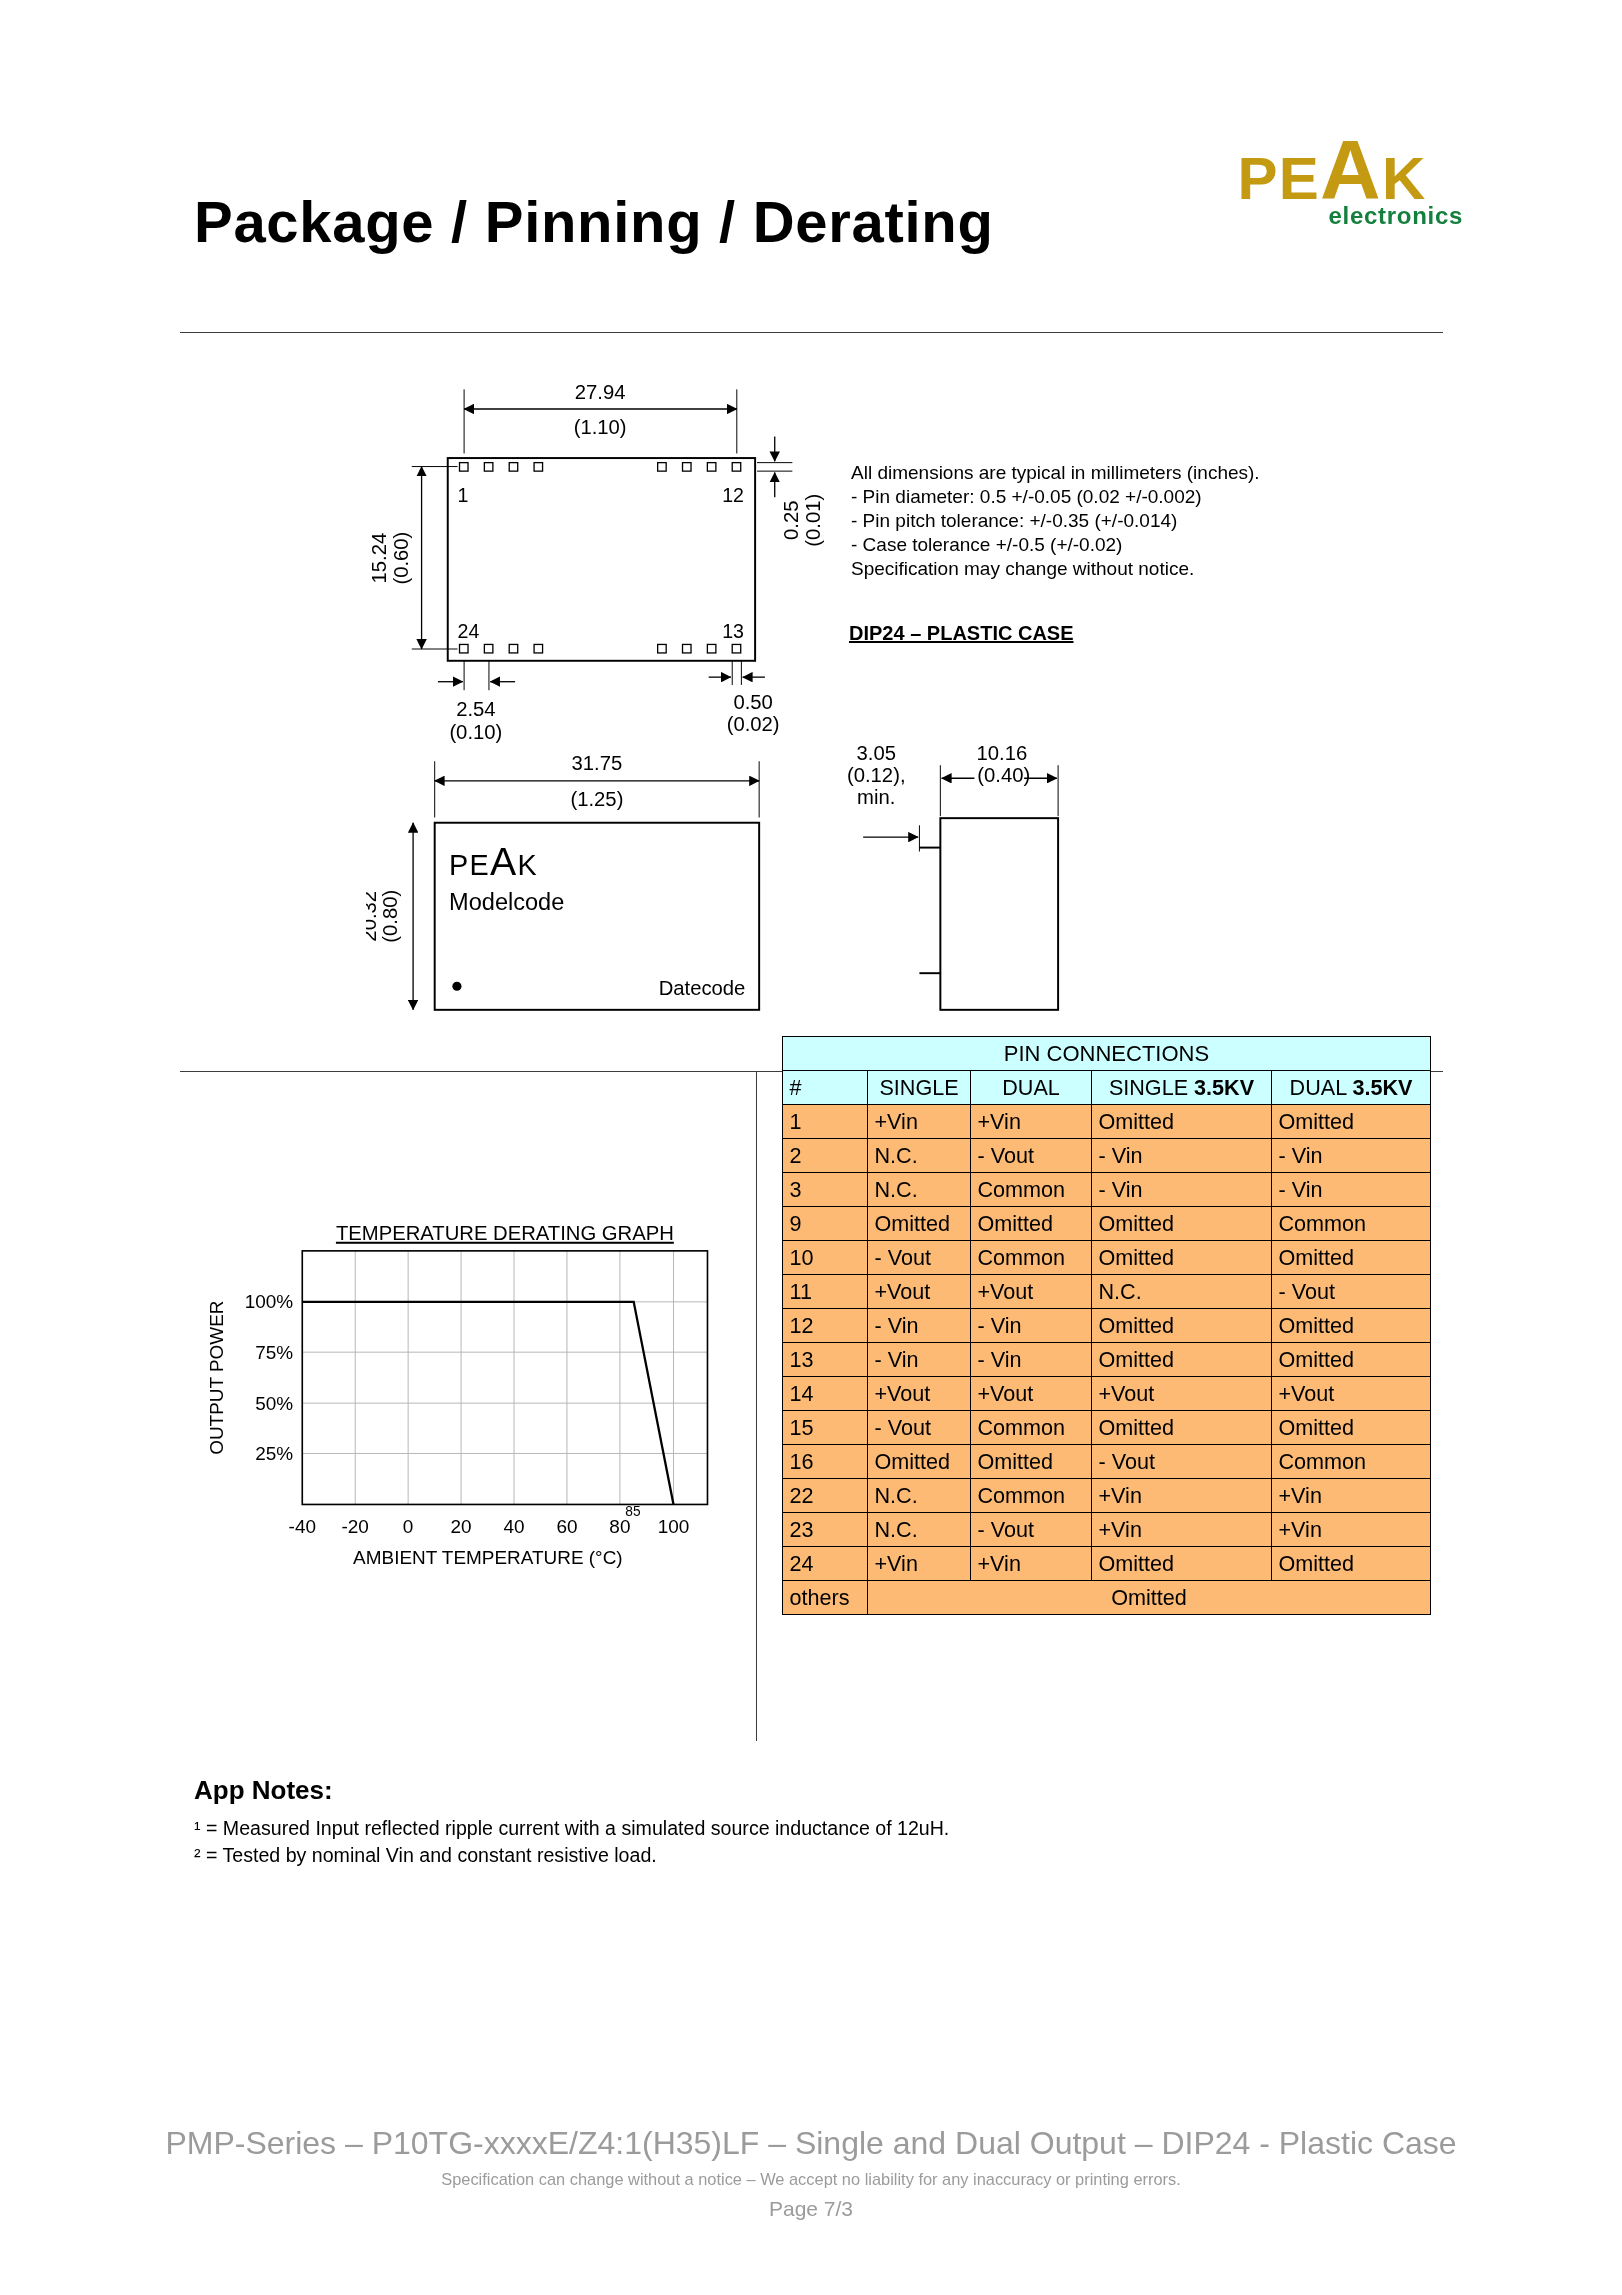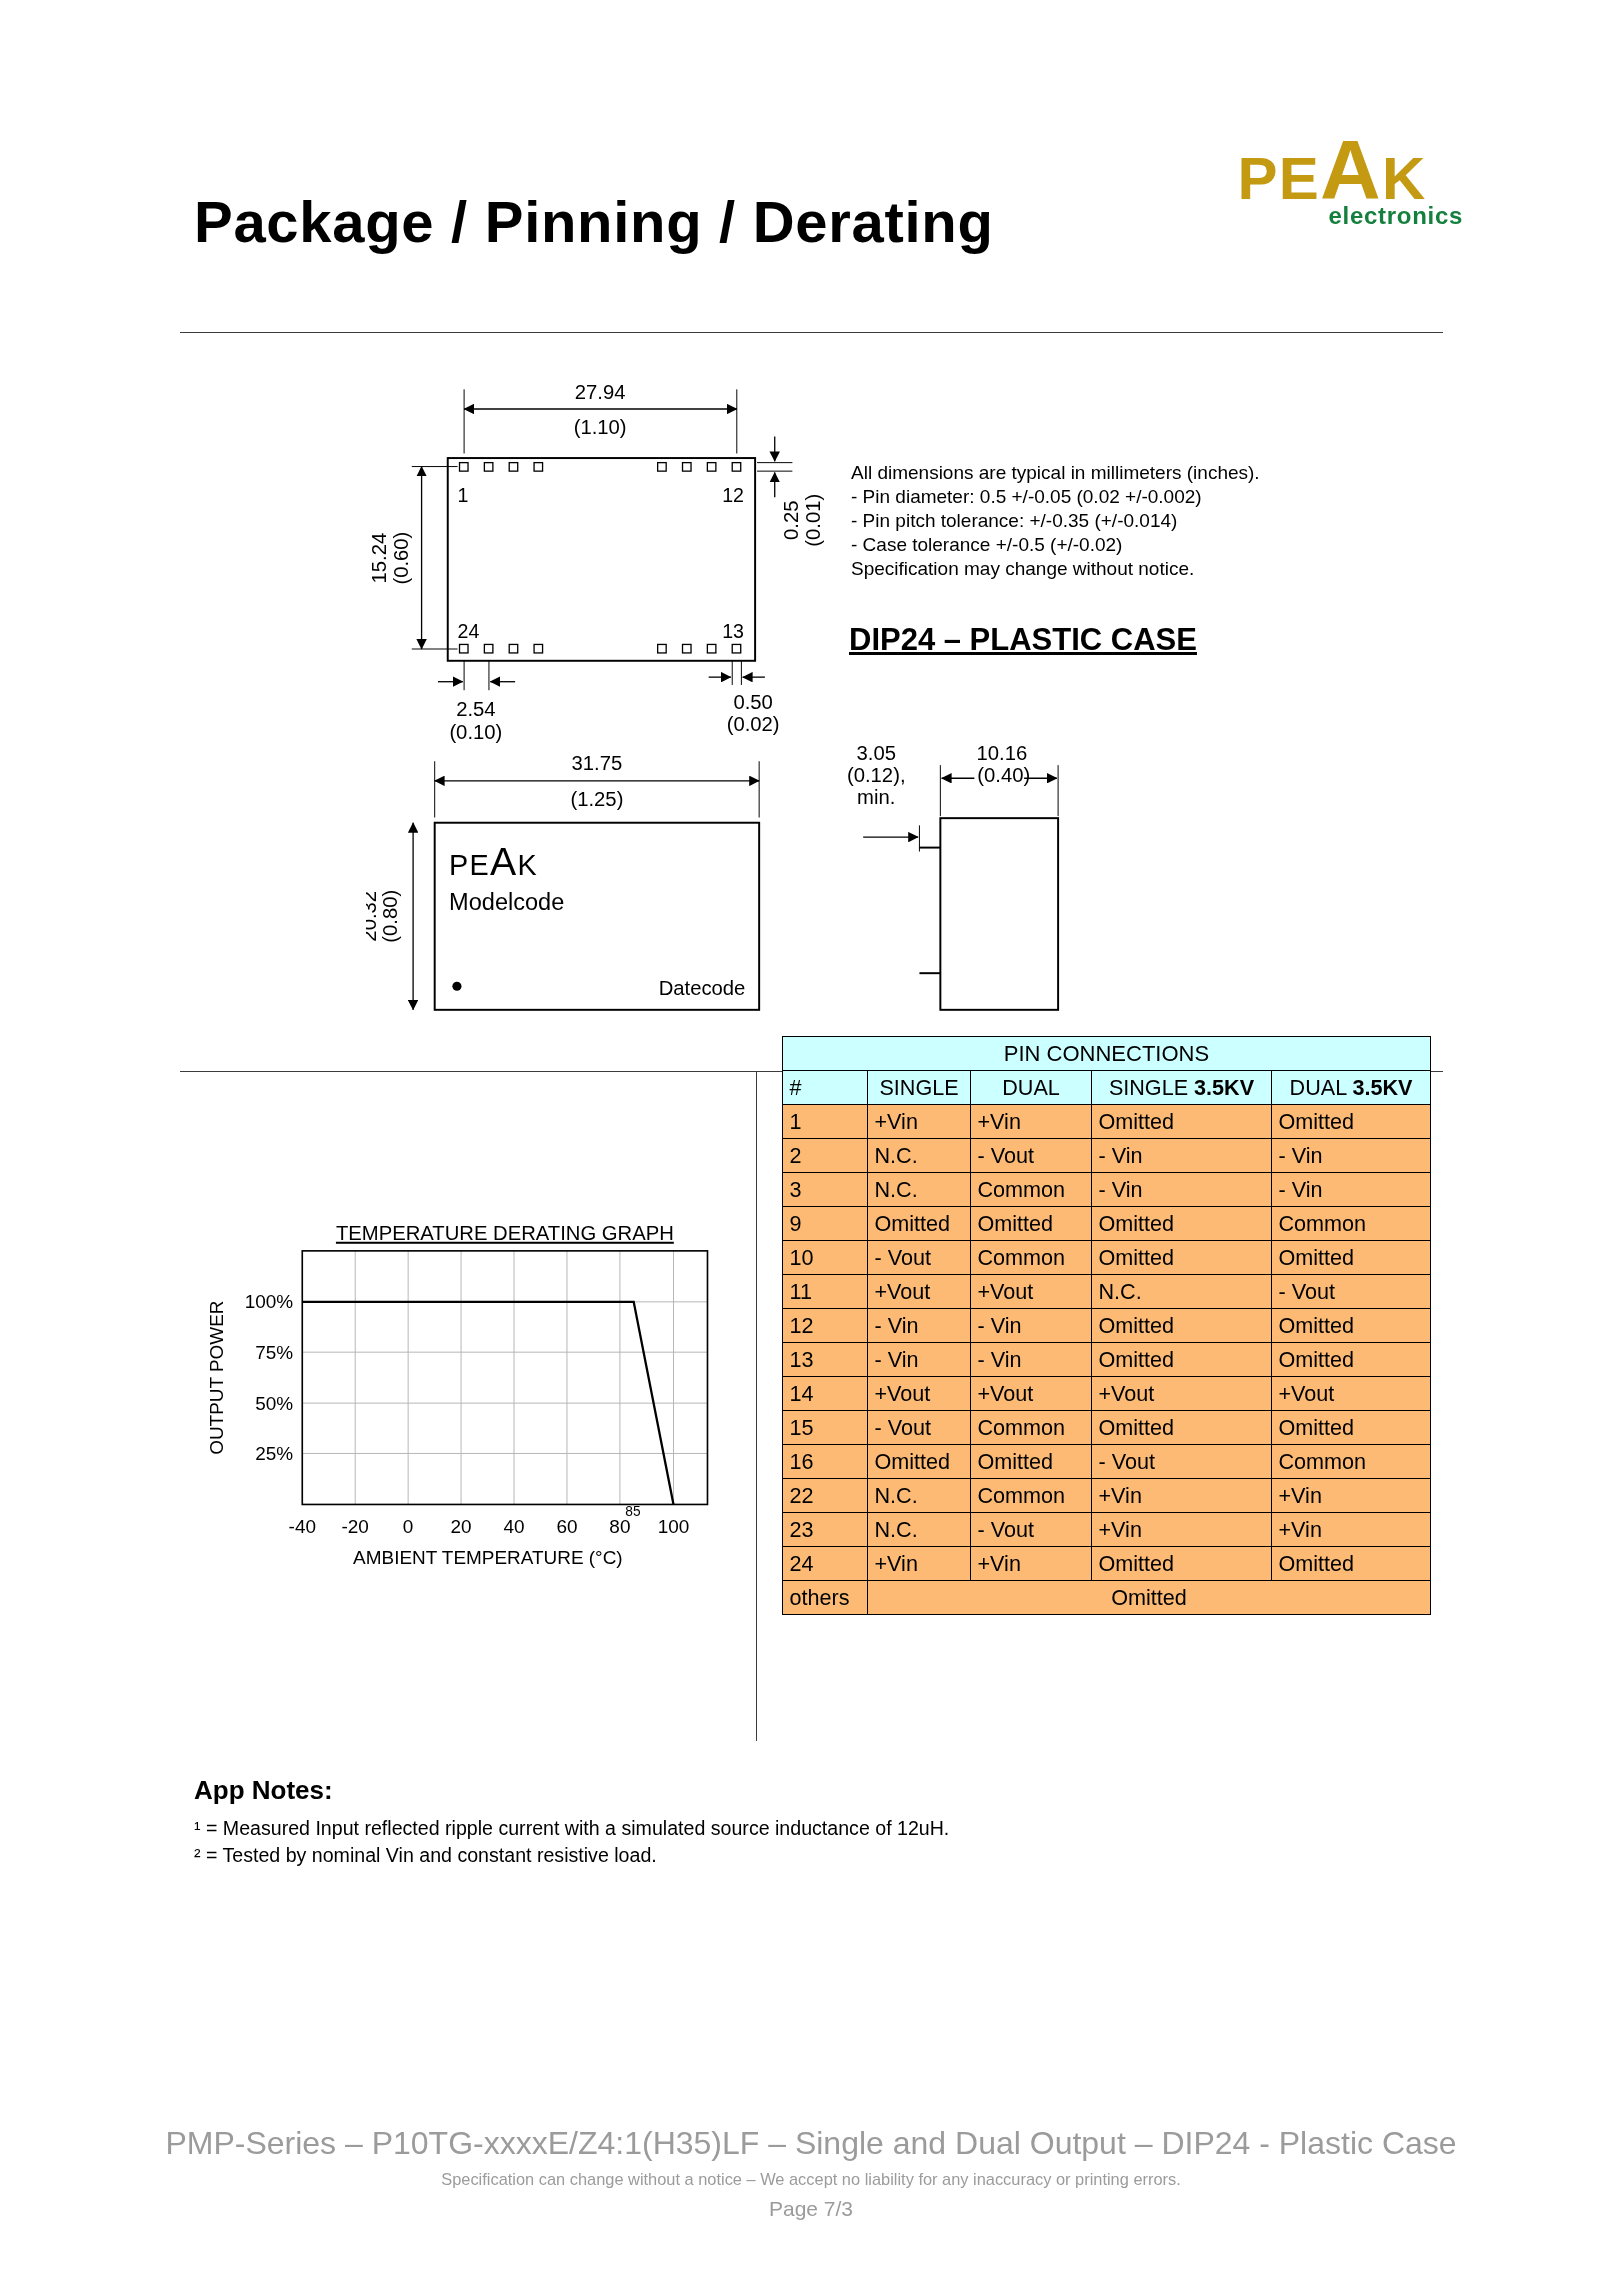--- a/index.html
+++ b/index.html
@@ -14,21 +14,21 @@
   #logo .peak { font-size:60px; font-weight:bold; letter-spacing:1.3px; }
   #logo .bigA { font-size:84px; }
   #logo .sub { font-size:24px; font-weight:bold; text-align:right; margin-top:-7.9px; letter-spacing:0.7px; }
   .rule { background:#3c3c3c; height:1.3px; }
   #rule1 { left:180px; top:332px; width:1263px; }
   #rule2 { left:180px; top:1071px; width:1263px; }
   #vrule { left:756px; top:1071px; width:1.3px; height:670px; background:#3c3c3c; }
 
   
   #dim-notes { left:851px; top:461px; width:497px; font-size:19px; line-height:24px; }
-  #case-heading { left:849px; top:622px; font-size:31px; font-weight:bold; text-decoration:underline; }
+  #case-heading { left:849px; top:622px; font-size:20px; font-weight:bold; text-decoration:underline; }
 
   
   svg text { fill:#000; font-family:"Liberation Sans", sans-serif; }
   .ln line { stroke:#000; stroke-width:2; }
   .ln line.thin { stroke-width:1.5; }
   .case { fill:#fff; stroke:#000; stroke-width:3; }
   .pin { fill:#fff; stroke:#000; stroke-width:2; }
   .pinstub { stroke:#000; stroke-width:3; }
   .dimtxt { font-size:31px; }
   .pinlbl { font-size:30px; }

